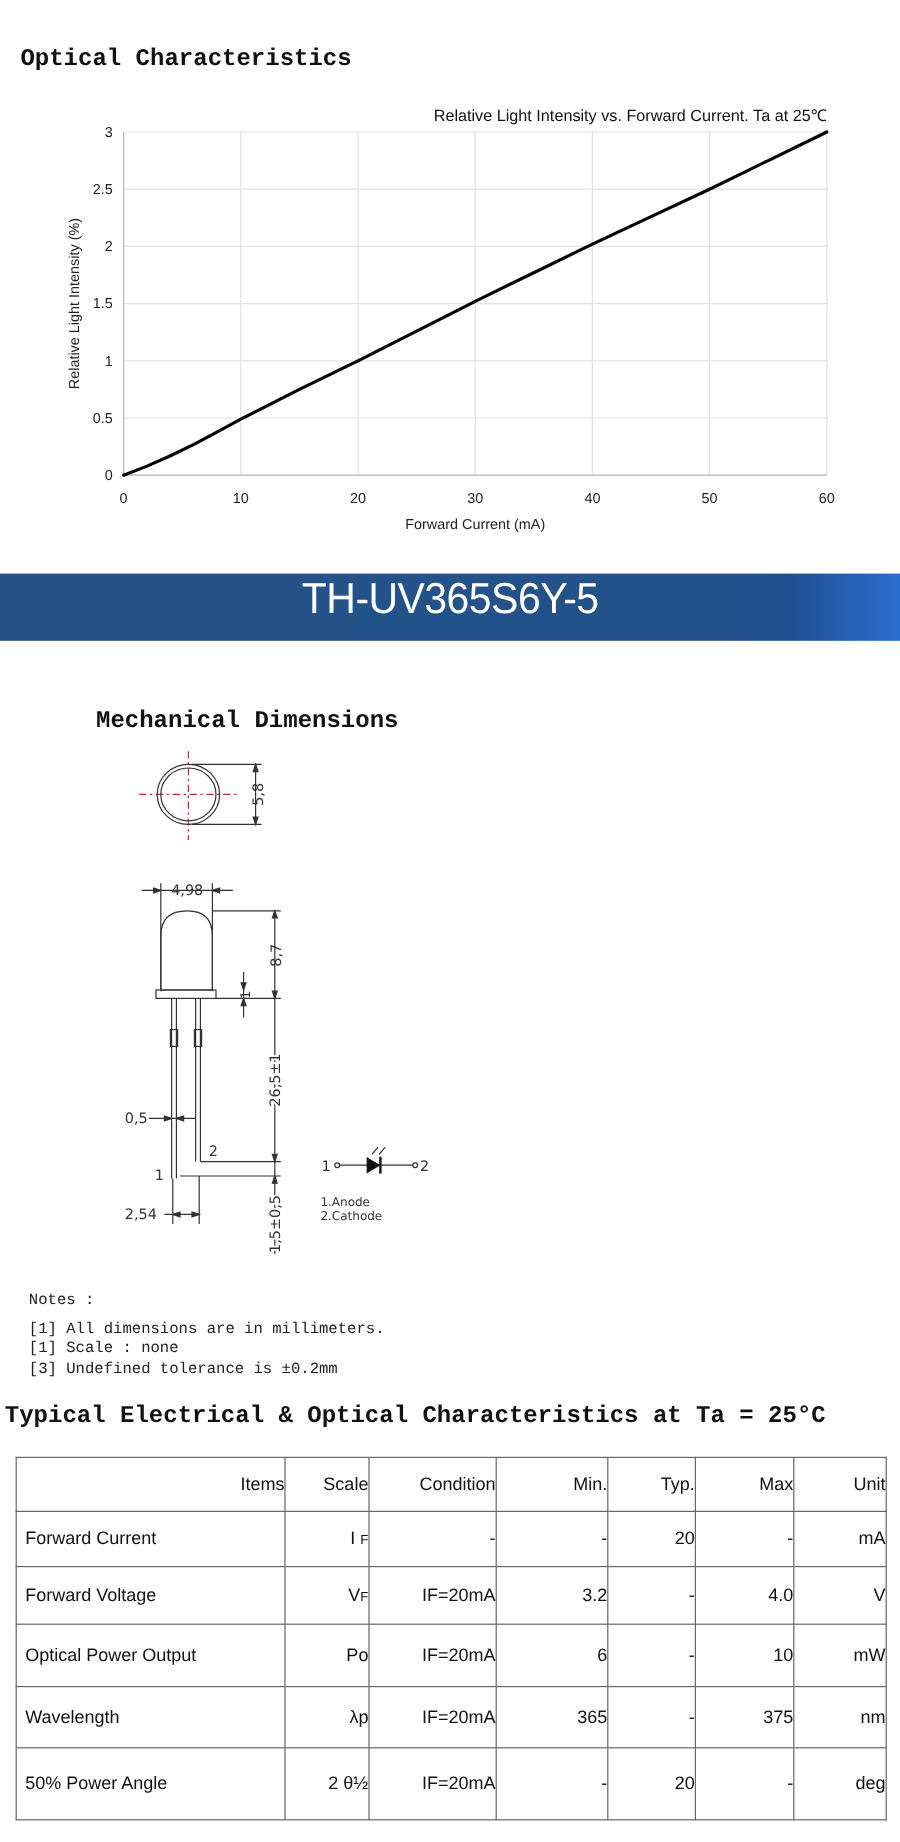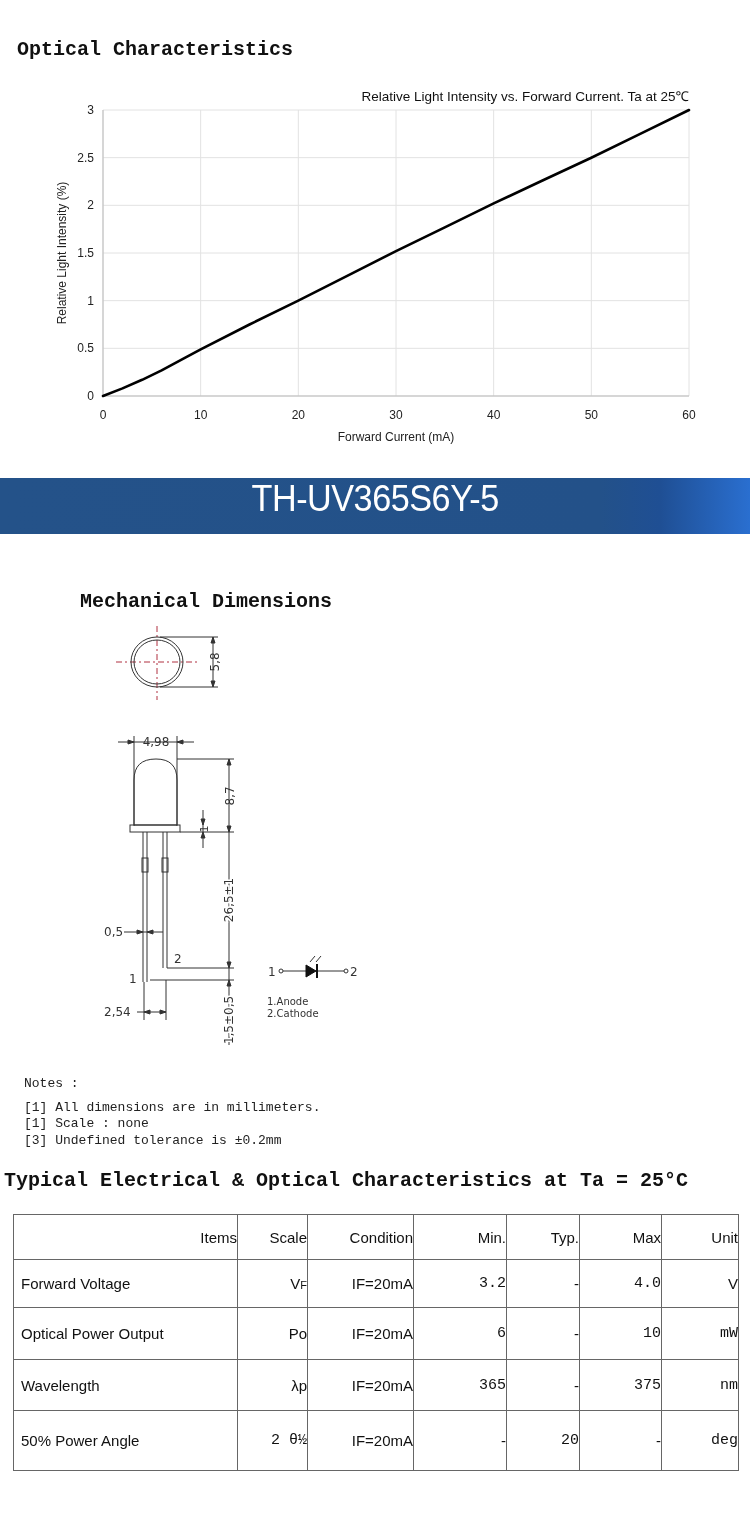--- a/index.html
+++ b/index.html
@@ -14,21 +14,21 @@
   #banner-text { color:#fff; font-size:36px; font-family:"Liberation Sans", sans-serif; letter-spacing:-0.5px; transform:scaleX(0.95); }
   #mech-title { left:40px; top:590px; font-size:20px;margin-left:40px; }
   #drawing { left:90px; top:620px; width:300px; height:440px; }
   #notes { left:24px; top:1076px; font-family:Liberation Mono, monospace; font-size:13px; color:#222; line-height:16.5px; }
   #notes .notes-head { margin-bottom:7px; }
   #typ-title { left:4px; top:1169px; font-size:20px; }
   #spec-table { left:13px; top:1214px; border-collapse:collapse; font-family:"Liberation Sans", sans-serif; font-size:15px; color:#111; }
   #spec-table td, #spec-table th { border:1.5px solid #666; text-align:right; font-weight:normal; padding:0; }
   #spec-table th { height:44px; }
   #spec-table td.item { text-align:left; padding-left:7px; }
-  .serif { font-family:Liberation Mono, monospace; }
+  .serif { font-family:Liberation Sans, sans-serif; }
   .sub { font-size:11px; }
 </style>
 </head>
 <body>
 
 <div id="optical-title" class="abs h-section">Optical Characteristics</div>
 
 <svg id="chart" class="abs" viewBox="0 80 750 380" xmlns="http://www.w3.org/2000/svg">
   <g id="grid">
       <line x1="103" y1="110" x2="103" y2="396" stroke="#e2e2e2" stroke-width="1"></line>
@@ -178,20 +178,29 @@
   <tbody>
       <tr>
     <th>Items</th>
     <th>Scale</th>
     <th>Condition</th>
     <th>Min.</th>
     <th>Typ.</th>
     <th>Max</th>
     <th>Unit</th>
   </tr>
+  <tr style="height:46px">
+    <td class="item">Forward Current</td>
+    <td><span>I</span> <span class="sub">F</span></td>
+    <td>-</td>
+    <td>-</td>
+    <td>20</td>
+    <td>-</td>
+    <td>mA</td>
+  </tr>
   <tr style="height:48px">
     <td class="item">Forward Voltage</td>
     <td><span>V</span><span class="sub">F</span></td>
     <td>IF=20mA</td>
     <td class="serif">3.2</td>
     <td>-</td>
     <td class="serif">4.0</td>
     <td>V</td>
   </tr>
   <tr style="height:52px">

